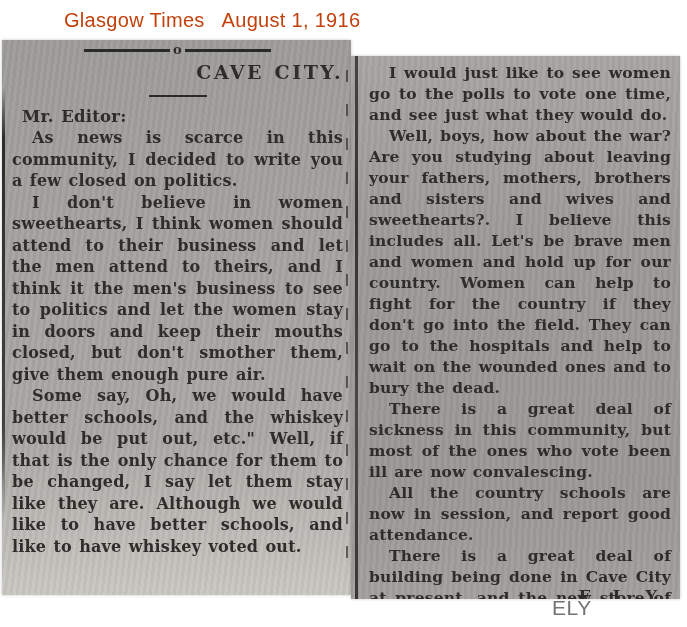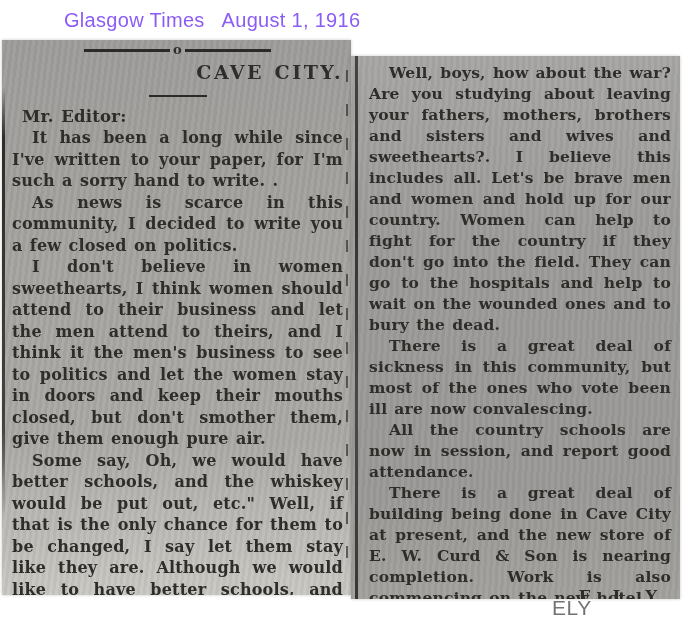--- a/index.html
+++ b/index.html
@@ -5,21 +5,21 @@
   html,body{margin:0;padding:0;}
   body{
     width:687px;height:627px;position:relative;overflow:hidden;
     background:#ffffff;
     font-family:"Liberation Sans",sans-serif;
   }
 
   
   .header-caption{
     position:absolute;left:64px;top:9px;
-    font-size:20px;color:#8b5cf6;letter-spacing:0.3px;white-space:nowrap;
+    font-size:20px;color:#c2410c;letter-spacing:0.3px;white-space:nowrap;
   }
   .header-caption .date{margin-left:17px;}
   .footer-caption{
     position:absolute;left:552px;top:596px;
     font-size:21px;color:#737373;letter-spacing:0.5px;
   }
 
   
   .clip{
     position:absolute;overflow:hidden;
@@ -94,29 +94,29 @@
     <span class="orn-line"></span>
       <span class="orn-o">o</span>
       <span class="orn-line"></span>
   </div>
 
   <div class="article-title">CAVE CITY.</div>
   <div class="title-rule"></div>
 
   <div class="salutation">Mr. Editor:</div>
 
-  <p class="body-para first-para">It has been a long while since I've written to your paper, for I'm such a sorry hand to write. .</p>
   <p class="body-para">As news is scarce in this community, I decided to write you a few closed on politics.</p>
   <p class="body-para">I don't believe in women sweethearts, I think women should attend to their business and let the men attend to theirs, and I think it the men's business to see to politics and let the women stay in doors and keep their mouths closed, but don't smother them, give them enough pure air.</p>
   <p class="body-para">Some say, Oh, we would have better schools, and the whiskey would be put out, etc." Well, if that is the only chance for them to be changed, I say let them stay like they are. Although we would like to have better schools, and like to have whiskey voted out.</p>
 </div>
 
 <div class="clip clip-right">
   <div class="col-rule"></div>
 
+  <p class="body-para first-para">I would just like to see women go to the polls to vote one time, and see just what they would do.</p>
   <p class="body-para">Well, boys, how about the war? Are you studying about leaving your fathers, mothers, brothers and sisters and wives and sweethearts?. I believe this includes all. Let's be brave men and women and hold up for our country. Women can help to fight for the country if they don't go into the field. They can go to the hospitals and help to wait on the wounded ones and to bury the dead.</p>
   <p class="body-para">There is a great deal of sickness in this community, but most of the ones who vote been ill are now convalescing.</p>
   <p class="body-para">All the country schools are now in session, and report good attendance.</p>
   <p class="body-para">There is a great deal of building being done in Cave City at present, and the new store of E. W. Curd &amp; Son is nearing completion. Work is also commencing on the new hotel.</p>
 
   <div class="signature">E. L. Y</div>
 </div>
 
 <div class="footer-caption">ELY</div>
 

